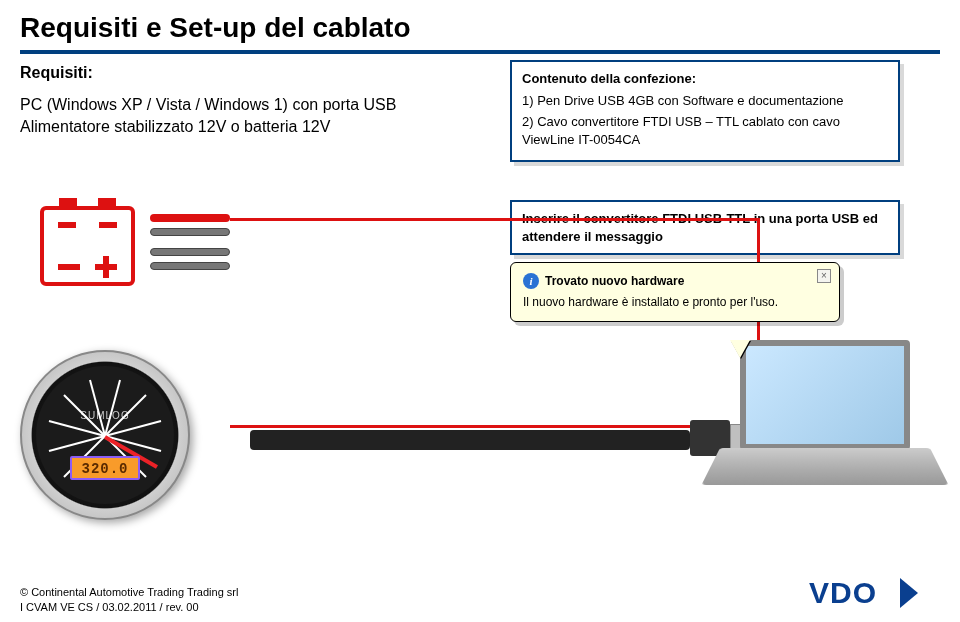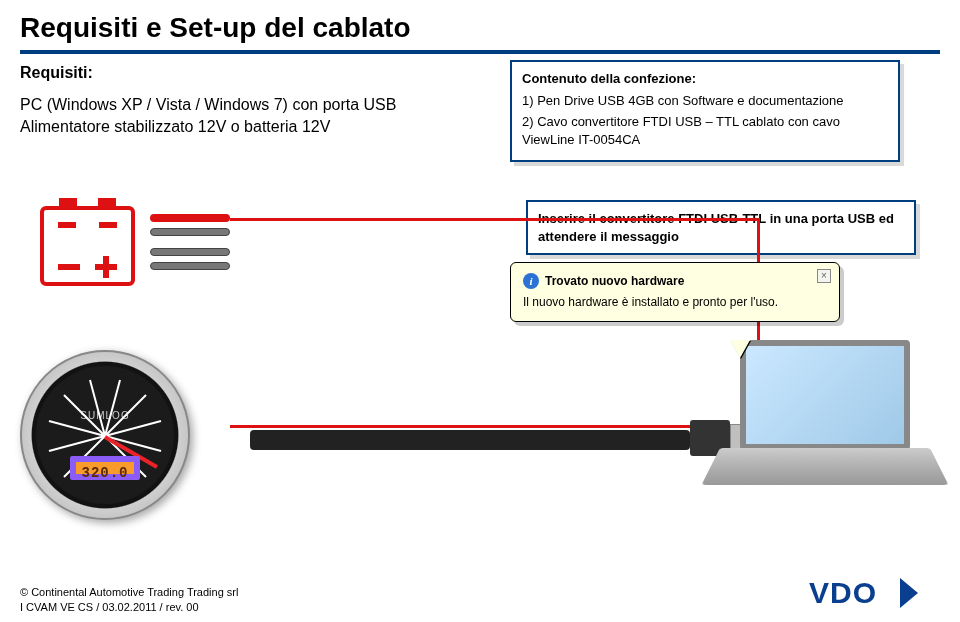--- a/index.html
+++ b/index.html
@@ -40,21 +40,21 @@
     border: 2px solid #003f7f;
     background: #fff;
     padding: 8px 10px;
     font-size: 13px;
     line-height: 1.35;
     box-shadow: 4px 4px 0 rgba(0,0,0,0.15);
   }
   .box-title { font-weight: bold; }
   .box1 { top: 60px; left: 510px; width: 390px; }
   .box1 li { margin: 4px 0 4px 0; list-style: none; }
-  .box2 { top: 200px; left: 510px; width: 390px; font-weight: bold; margin-left: 16px; }
+  .box2 { top: 200px; left: 510px; width: 390px; font-weight: bold; }
 
   
   .battery {
     position: absolute;
     top: 206px; left: 40px;
     width: 95px; height: 80px;
     border: 4px solid #d11;
     border-radius: 6px;
   }
   .battery::before, .battery::after {
@@ -124,21 +124,21 @@
     top: 14px; left: 14px; right: 14px; bottom: 14px;
     border-radius: 50%;
     background: #1b1b1b;
   }
   .gauge-lcd {
     position: absolute;
     left: 50%; bottom: 24px;
     transform: translateX(-50%);
     width: 70px; height: 24px;
     background: #f89b2a;
-    border: 6px solid #8b5cf6;
+    border: 2px solid #8b5cf6;
     border-radius: 2px;
     color: #5a2a00;
     font-family: "Courier New", monospace;
     font-size: 14px;
     font-weight: bold;
     text-align: center;
     line-height: 22px;
     letter-spacing: 1px;
   }
   .gauge-label {
@@ -297,21 +297,21 @@
   }
 </style>
 </head>
 <body>
 
 <div class="title">Requisiti e Set-up del cablato</div>
 <div class="title-rule"></div>
 
 <div class="content">
   <div class="req-heading">Requisiti:</div>
-  <div class="req-line">PC (Windows XP / Vista / Windows 7) con porta USB</div>
+  <div class="req-line">PC (Windows XP / Vista / Windows 1) con porta USB</div>
   <div class="req-line">Alimentatore stabilizzato 12V o batteria 12V</div>
 </div>
 
 <div class="box box1">
   <div class="box-title">Contenuto della confezione:</div>
   <ul>
     <li>1) Pen Drive USB 4GB con Software e documentazione</li>
     <li>2) Cavo convertitore FTDI USB – TTL  cablato con cavo ViewLine IT-0054CA</li>
   </ul>
 </div>

